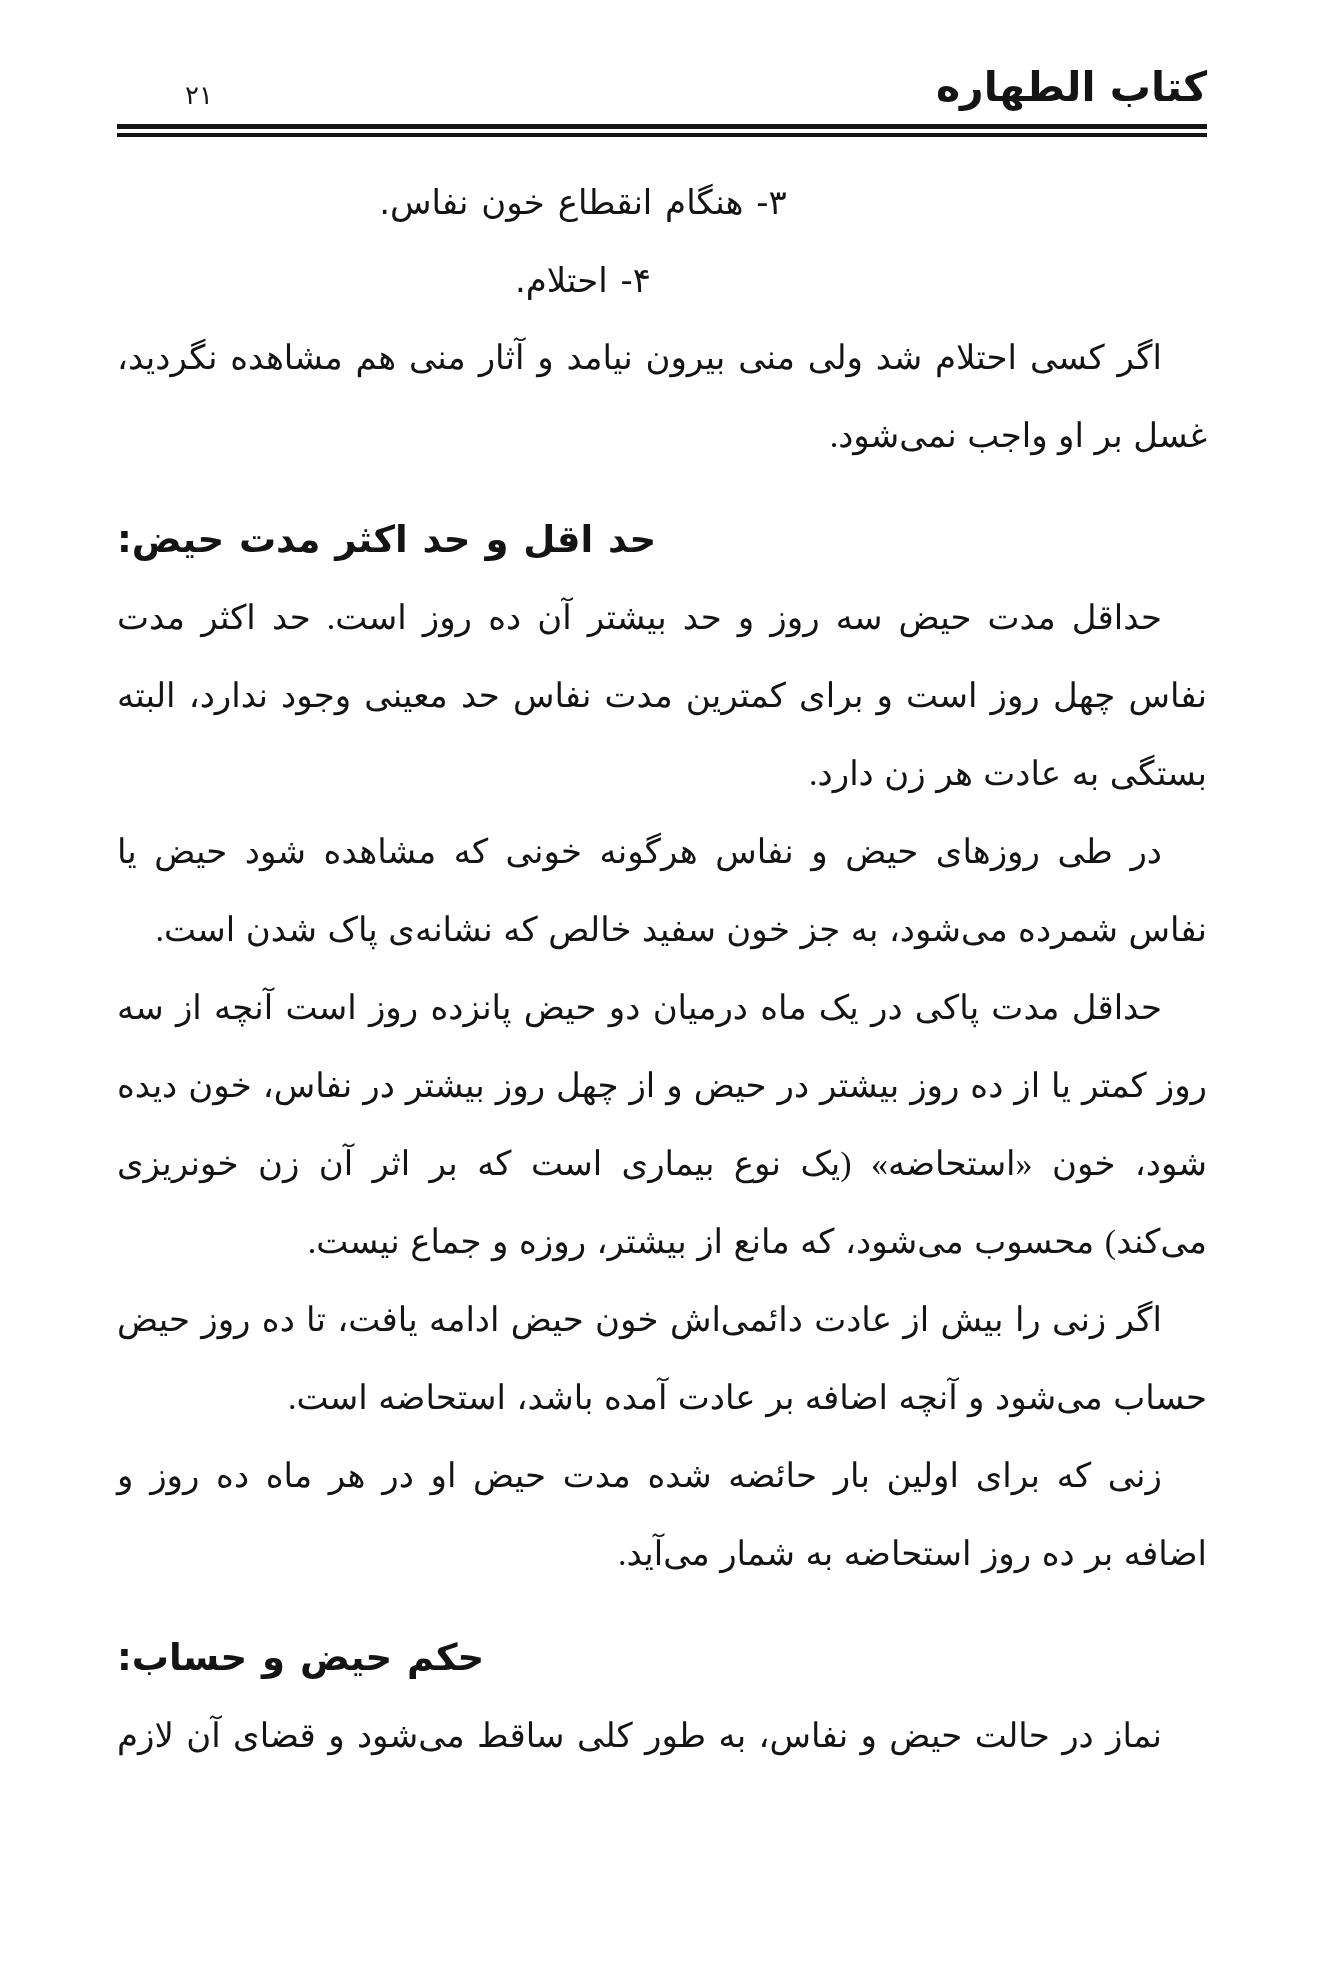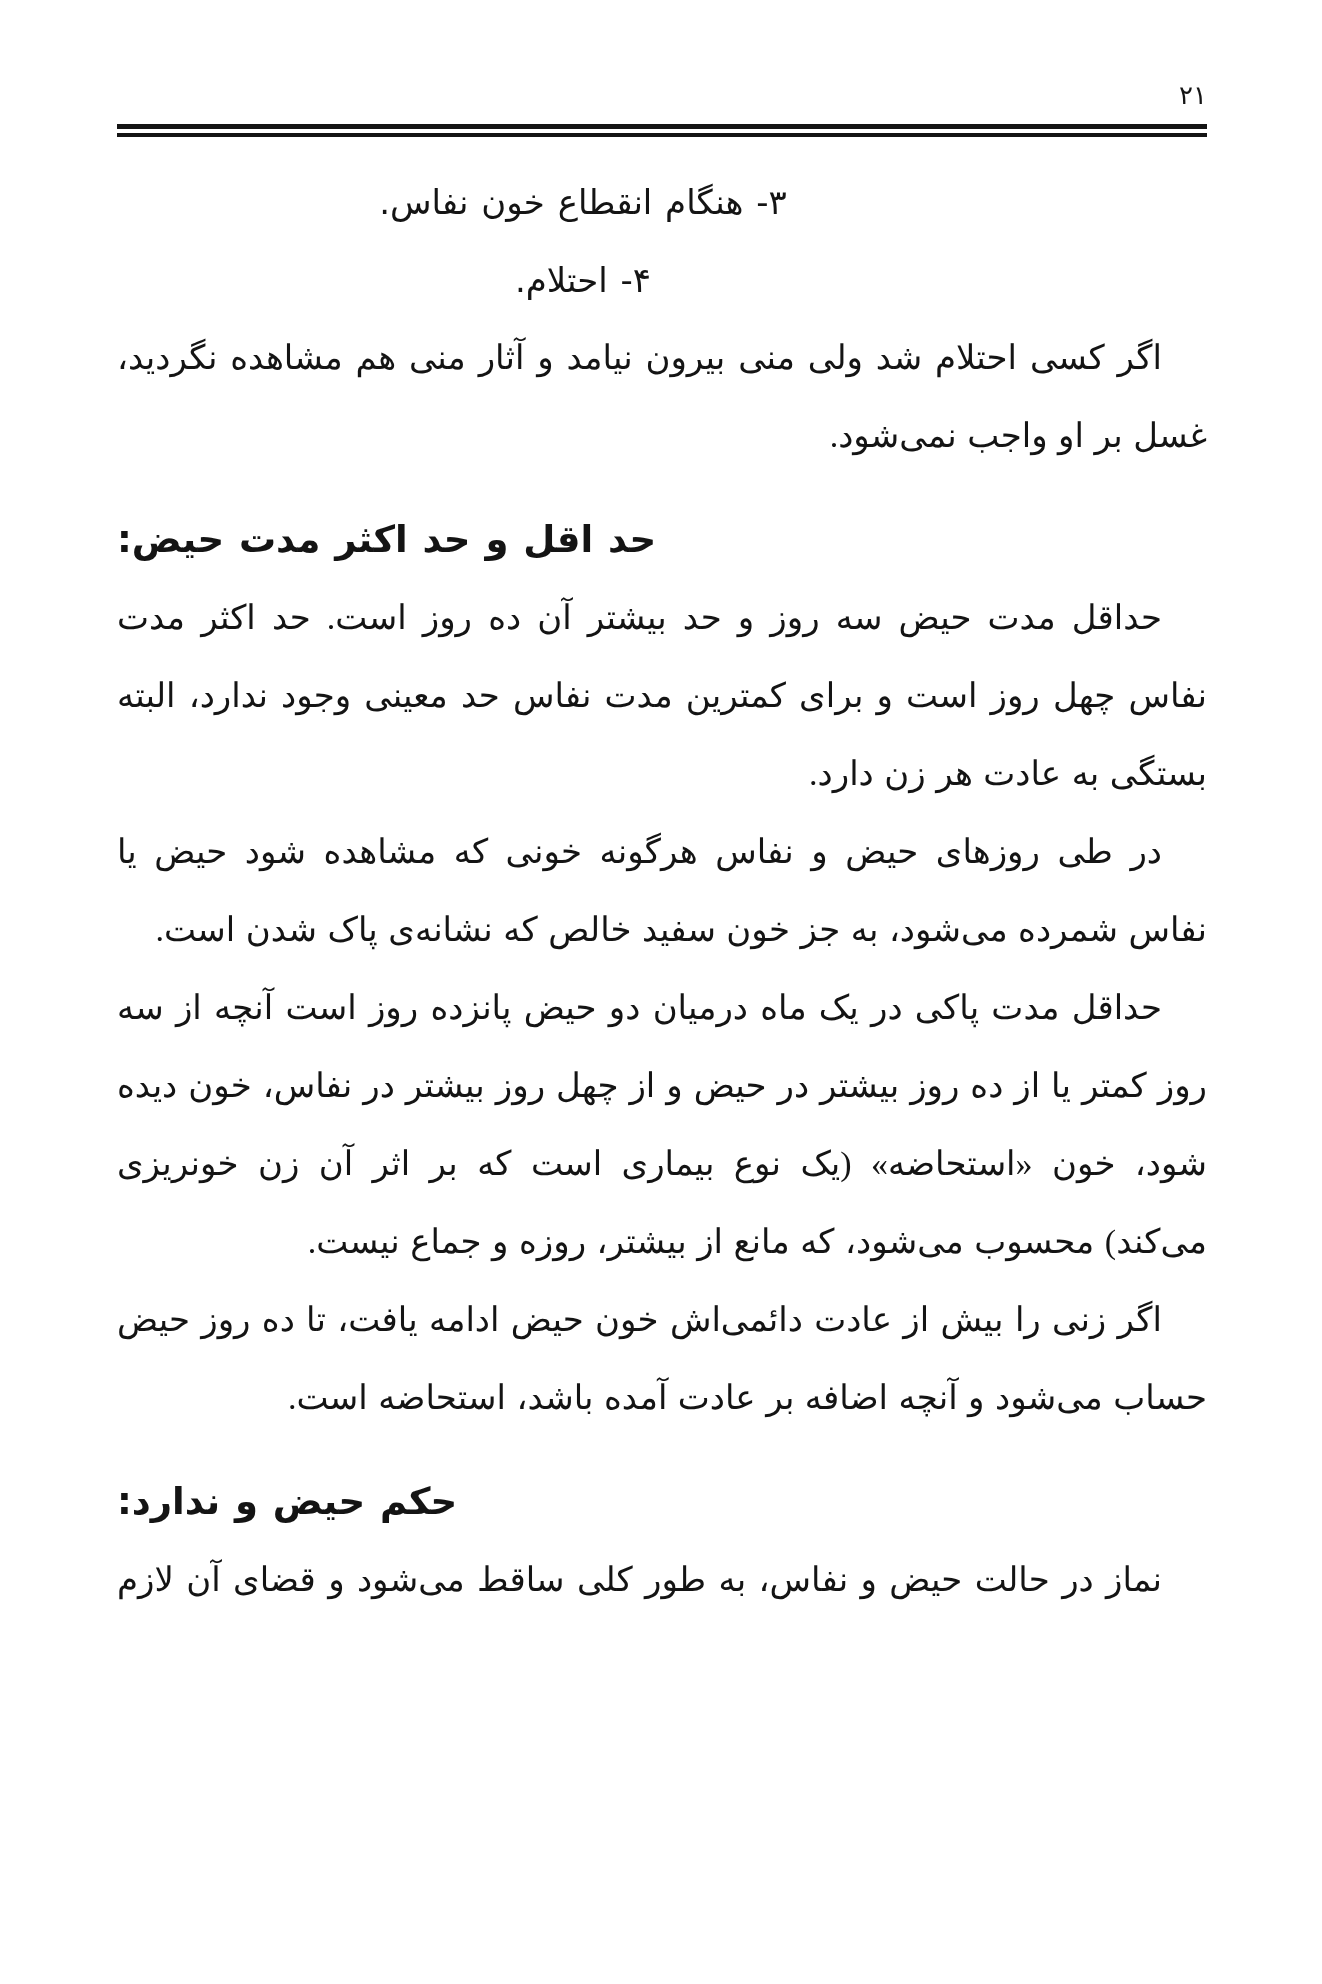--- a/index.html
+++ b/index.html
@@ -70,30 +70,32 @@
     margin-top: 26px;
     text-align: left;
     text-indent: 0;
   }
 </style>
 </head>
 <body>
 
 <div class="page">
   <div class="page-header">
+    <div class="book-title">کتاب الطهاره</div>
     <div class="page-number">۲۱</div>
   </div>
 
   <div class="double-rule"></div>
 
   <div class="content" id="content">
       <div class="block block-list-item">۳- هنگام انقطاع خون نفاس.</div>
       <div class="block block-list-item">۴- احتلام.</div>
       <div class="block block-paragraph">اگر کسی احتلام شد ولی منی بیرون نیامد و آثار منی هم مشاهده نگردید، غسل بر او واجب نمی‌شود.</div>
       <div class="block block-heading">حد اقل و حد اکثر مدت حیض:</div>
       <div class="block block-paragraph">حداقل مدت حیض سه روز و حد بیشتر آن ده روز است. حد اکثر مدت نفاس چهل روز است و برای کمترین مدت نفاس حد معینی وجود ندارد، البته بستگی به عادت هر زن دارد.</div>
       <div class="block block-paragraph">در طی روزهای حیض و نفاس هرگونه خونی که مشاهده شود حیض یا نفاس شمرده می‌شود، به جز خون سفید خالص که نشانه‌ی پاک شدن است.</div>
       <div class="block block-paragraph">حداقل مدت پاکی در یک ماه درمیان دو حیض پانزده روز است آنچه از سه روز کمتر یا از ده روز بیشتر در حیض و از چهل روز بیشتر در نفاس، خون دیده شود، خون «استحاضه» (یک نوع بیماری است که بر اثر آن زن خونریزی می‌کند) محسوب می‌شود، که مانع از بیشتر، روزه و جماع نیست.</div>
       <div class="block block-paragraph">اگر زنی را بیش از عادت دائمی‌اش خون حیض ادامه یافت، تا ده روز حیض حساب می‌شود و آنچه اضافه بر عادت آمده باشد، استحاضه است.</div>
-      <div class="block block-heading">حکم حیض و ندارد:</div>
+      <div class="block block-paragraph">زنی که برای اولین بار حائضه شده مدت حیض او در هر ماه ده روز و اضافه بر ده روز استحاضه به شمار می‌آید.</div>
+      <div class="block block-heading">حکم حیض و حساب:</div>
       <div class="block block-paragraph justify-last">نماز در حالت حیض و نفاس، به طور کلی ساقط می‌شود و قضای آن لازم</div>
     </div>
 </div>
 
 </body></html>

